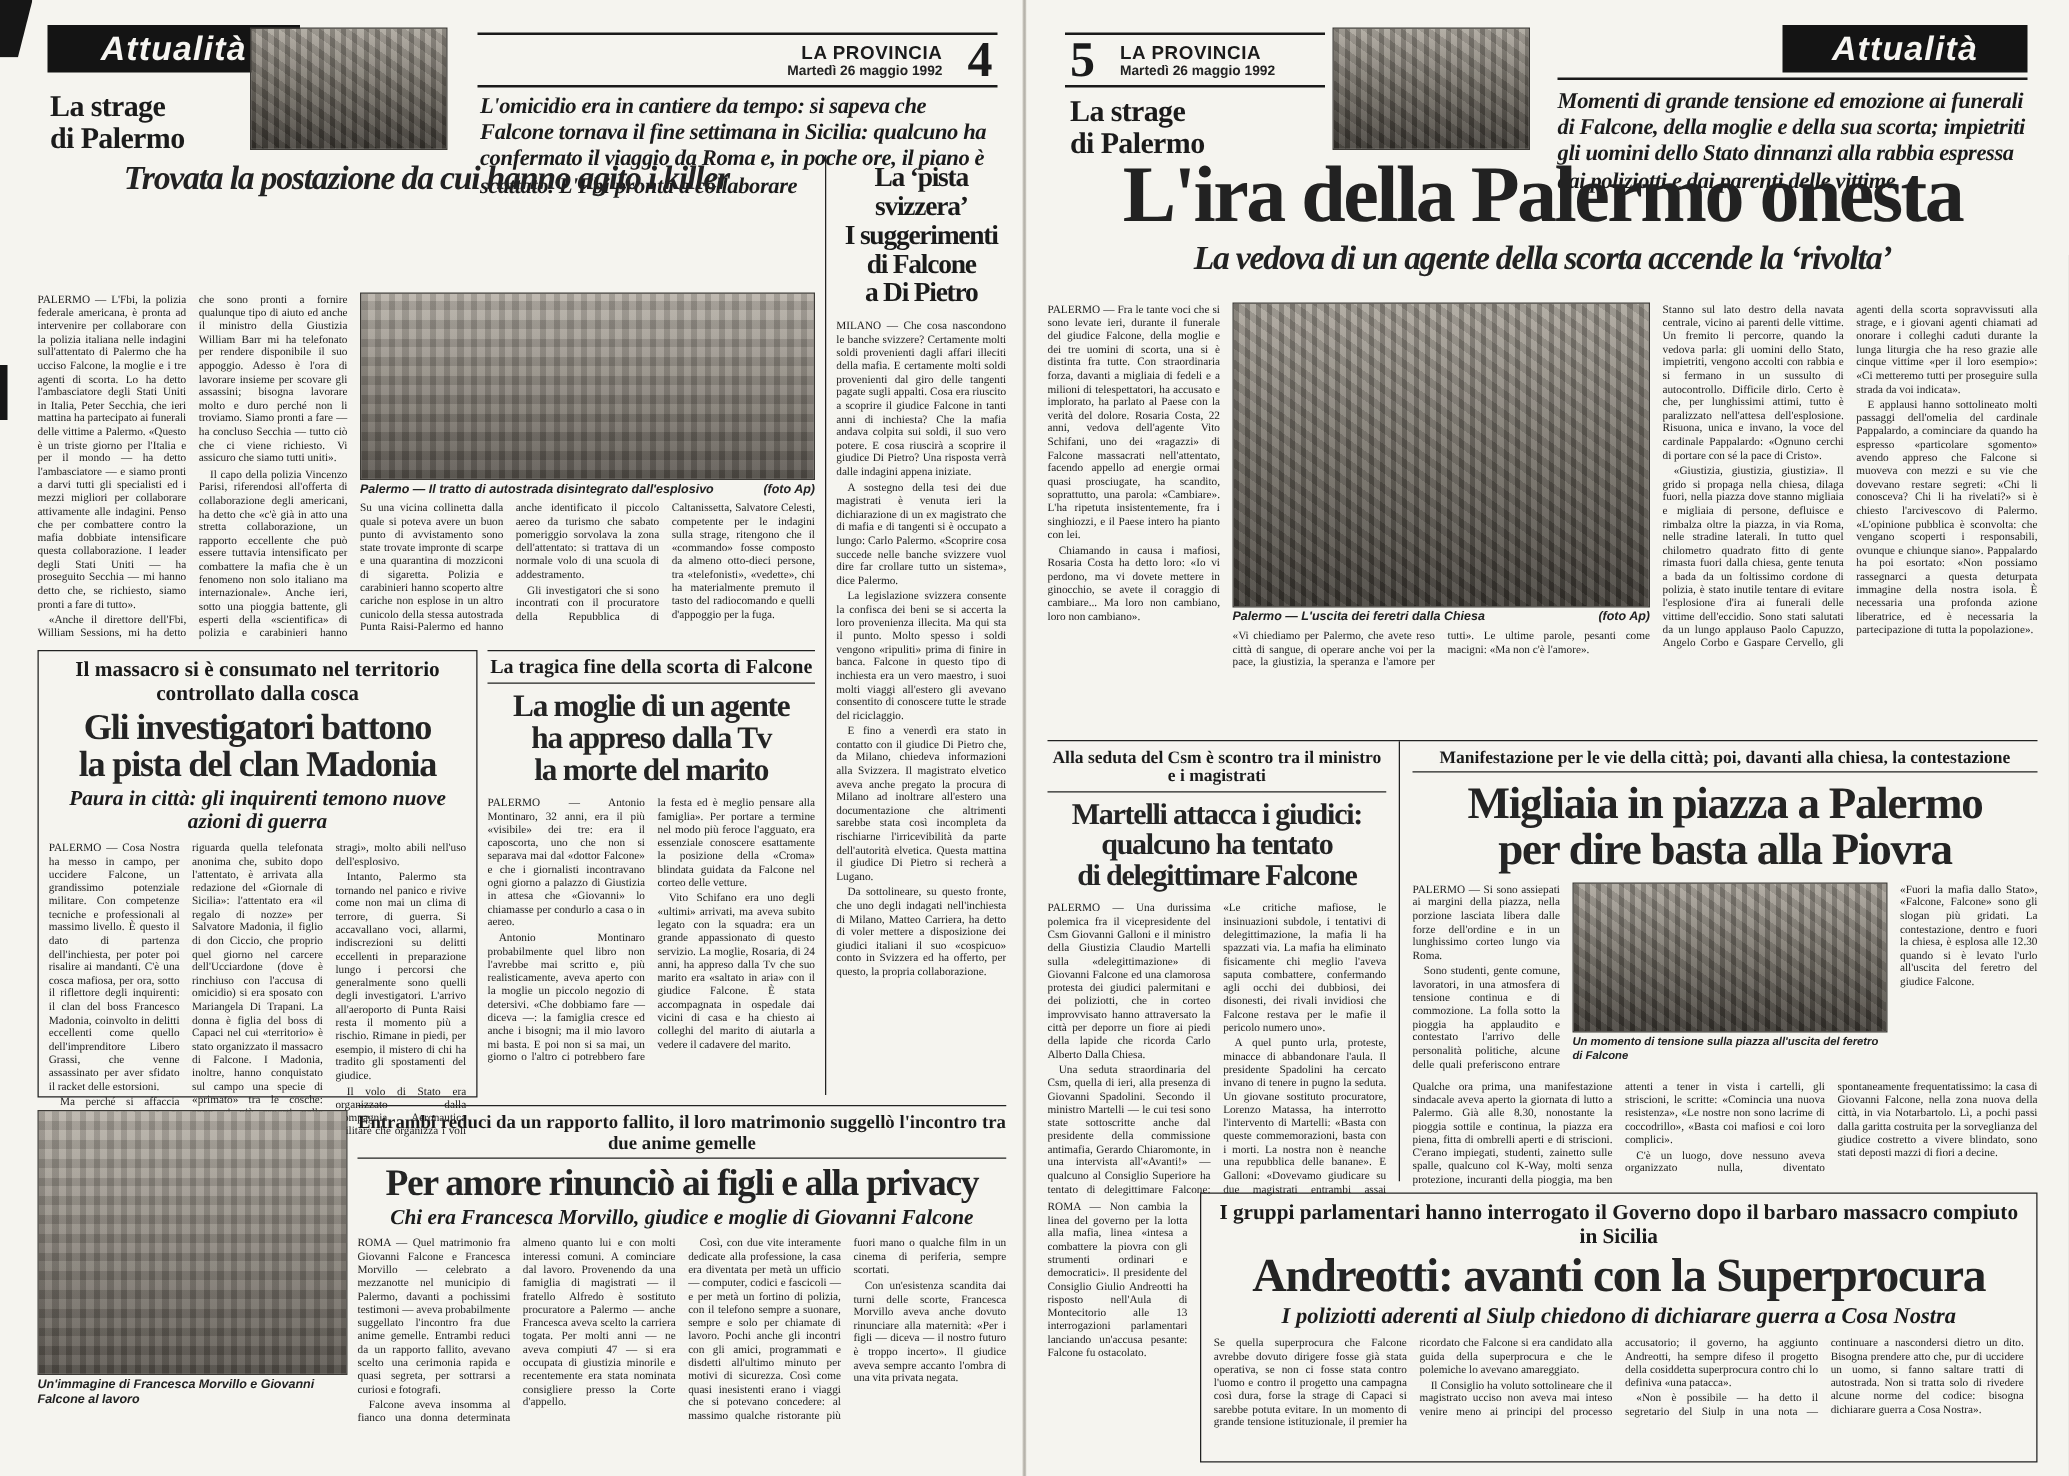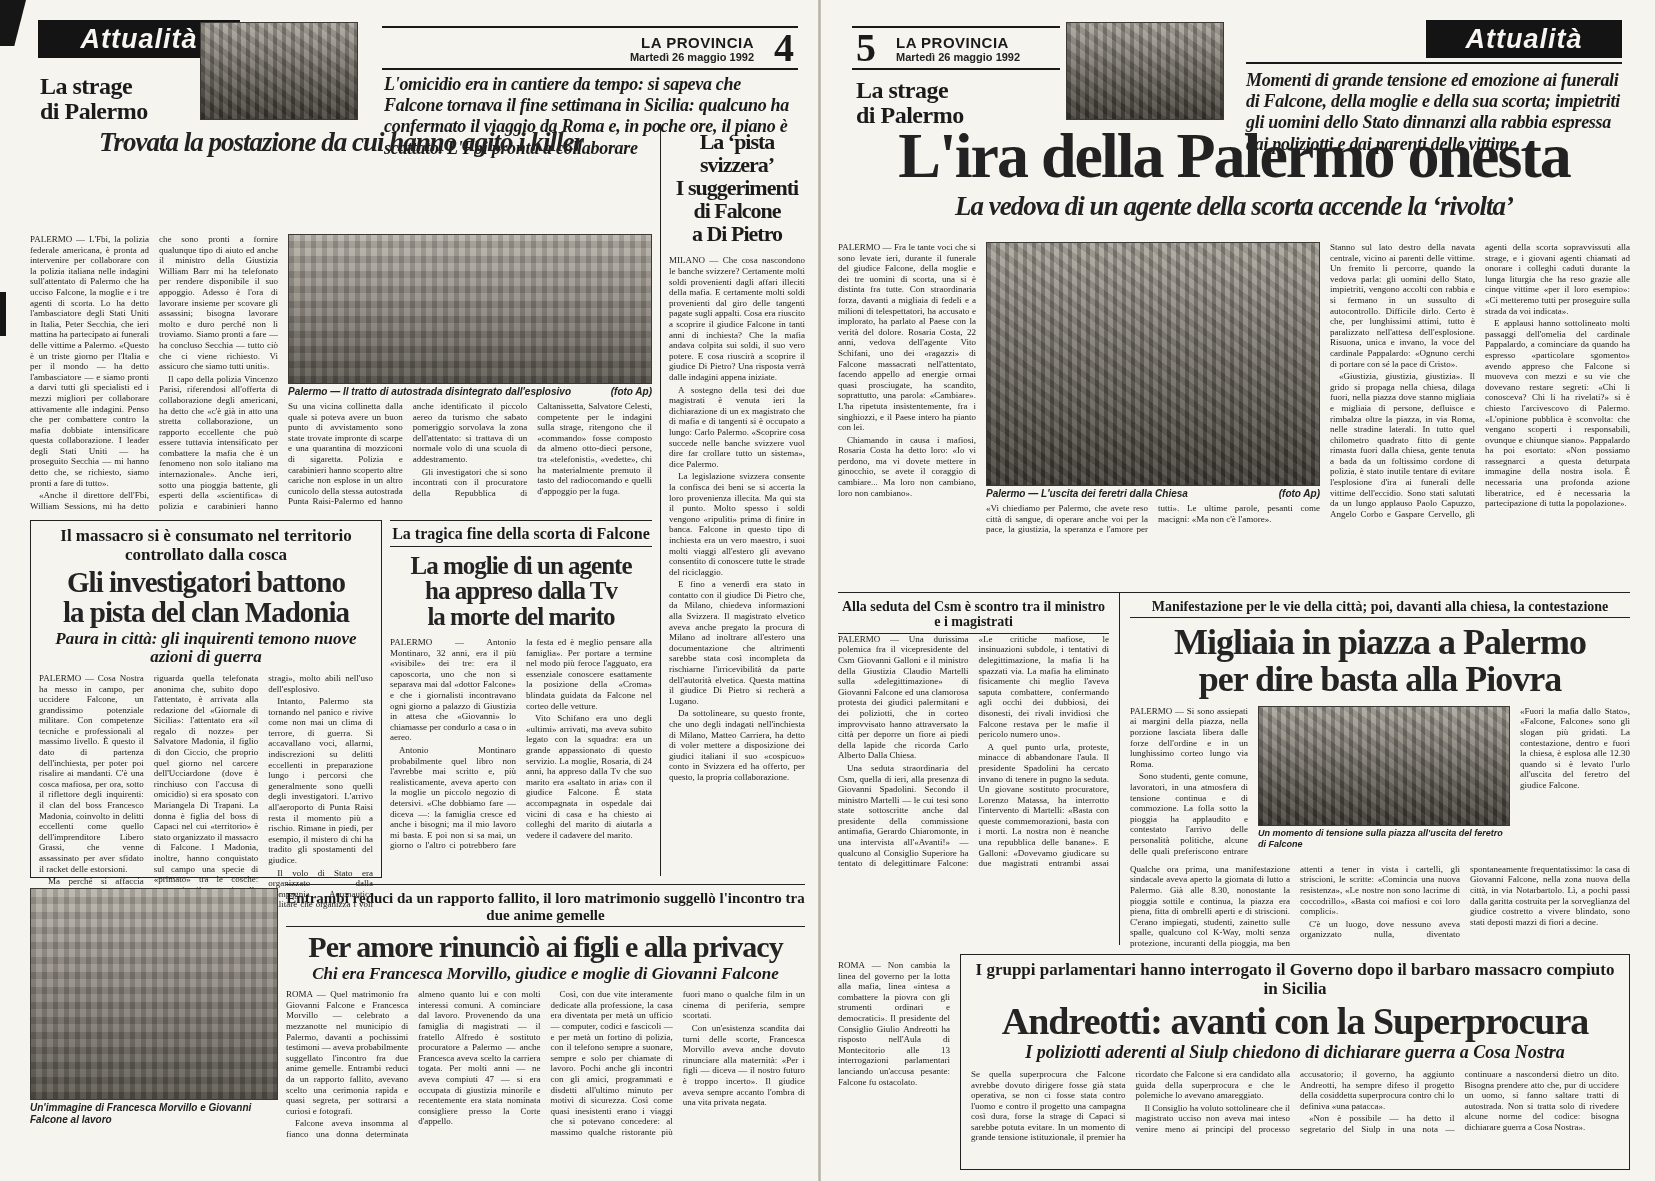--- a/index.html
+++ b/index.html
@@ -218,20 +218,23 @@
       <div class="bodytext c2" style="flex:1;height:340px;">
           <p>Stanno sul lato destro della navata centrale, vicino ai parenti delle vittime. Un fremito li percorre, quando la vedova parla: gli uomini dello Stato, impietriti, vengono accolti con rabbia e si fermano in un sussulto di autocontrollo. Difficile dirlo. Certo è che, per lunghissimi attimi, tutto è paralizzato nell'attesa dell'esplosione. Risuona, unica e invano, la voce del cardinale Pappalardo: «Ognuno cerchi di portare con sé la pace di Cristo».</p>
           <p>«Giustizia, giustizia, giustizia». Il grido si propaga nella chiesa, dilaga fuori, nella piazza dove stanno migliaia e migliaia di persone, defluisce e rimbalza oltre la piazza, in via Roma, nelle stradine laterali. In tutto quel chilometro quadrato fitto di gente rimasta fuori dalla chiesa, gente tenuta a bada da un foltissimo cordone di polizia, è stato inutile tentare di evitare l'esplosione d'ira ai funerali delle vittime dell'eccidio. Sono stati salutati da un lungo applauso Paolo Capuzzo, Angelo Corbo e Gaspare Cervello, gli agenti della scorta sopravvissuti alla strage, e i giovani agenti chiamati ad onorare i colleghi caduti durante la lunga liturgia che ha reso grazie alle cinque vittime «per il loro esempio»: «Ci metteremo tutti per proseguire sulla strada da voi indicata».</p>
           <p>E applausi hanno sottolineato molti passaggi dell'omelia del cardinale Pappalardo, a cominciare da quando ha espresso «particolare sgomento» avendo appreso che Falcone si muoveva con mezzi e su vie che dovevano restare segreti: «Chi li conosceva? Chi li ha rivelati?» si è chiesto l'arcivescovo di Palermo. «L'opinione pubblica è sconvolta: che vengano scoperti i responsabili, ovunque e chiunque siano». Pappalardo ha poi esortato: «Non possiamo rassegnarci a questa deturpata immagine della nostra isola. È necessaria una profonda azione liberatrice, ed è necessaria la partecipazione di tutta la popolazione».</p>
         </div>
     </div>
 
     <div class="abs toprule" style="left:0;top:580px;width:792px;height:352px;display:flex;">
       <div style="width:282px;padding:6px 10px 0 0;border-right:1px solid #222;box-sizing:border-box;">
         <div class="strap u" style="font-size:14px;">Alla seduta del Csm è scontro tra il ministro e i magistrati</div>
+        <div class="h-box ml" style="font-size:24px;margin:6px 0 8px;">Martelli attacca i giudici:
+qualcuno ha tentato
+di delegittimare Falcone</div>
         <div class="bodytext c2" style="height:236px;">
             <p>PALERMO — Una durissima polemica fra il vicepresidente del Csm Giovanni Galloni e il ministro della Giustizia Claudio Martelli sulla «delegittimazione» di Giovanni Falcone ed una clamorosa protesta dei giudici palermitani e dei poliziotti, che in corteo improvvisato hanno attraversato la città per deporre un fiore ai piedi della lapide che ricorda Carlo Alberto Dalla Chiesa.</p>
             <p>Una seduta straordinaria del Csm, quella di ieri, alla presenza di Giovanni Spadolini. Secondo il ministro Martelli — le cui tesi sono state sottoscritte anche dal presidente della commissione antimafia, Gerardo Chiaromonte, in una intervista all'«Avanti!» — qualcuno al Consiglio Superiore ha tentato di delegittimare Falcone: «Le critiche mafiose, le insinuazioni subdole, i tentativi di delegittimazione, la mafia li ha spazzati via. La mafia ha eliminato fisicamente chi meglio l'aveva saputa combattere, confermando agli occhi dei dubbiosi, dei disonesti, dei rivali invidiosi che Falcone restava per le mafie il pericolo numero uno».</p>
             <p>A quel punto urla, proteste, minacce di abbandonare l'aula. Il presidente Spadolini ha cercato invano di tenere in pugno la seduta. Un giovane sostituto procuratore, Lorenzo Matassa, ha interrotto l'intervento di Martelli: «Basta con queste commemorazioni, basta con i morti. La nostra non è neanche una repubblica delle banane». E Galloni: «Dovevamo giudicare su due magistrati entrambi assai valorosi, una scelta difficile. Ma un organismo indipendente deve dare un libero giudizio, deve essere lasciato libero nelle proprie decisioni. Senza lasciarsi influenzare da passioni e amicizie».</p>
           </div>
       </div>
       <div style="flex:1;padding:6px 0 0 10px;">
         <div class="strap u" style="font-size:14px;">Manifestazione per le vie della città; poi, davanti alla chiesa, la contestazione</div>
         <div class="h-box" style="font-size:36px;margin:6px 0 8px;">Migliaia in piazza a Palermo
 per dire basta alla Piovra</div>

